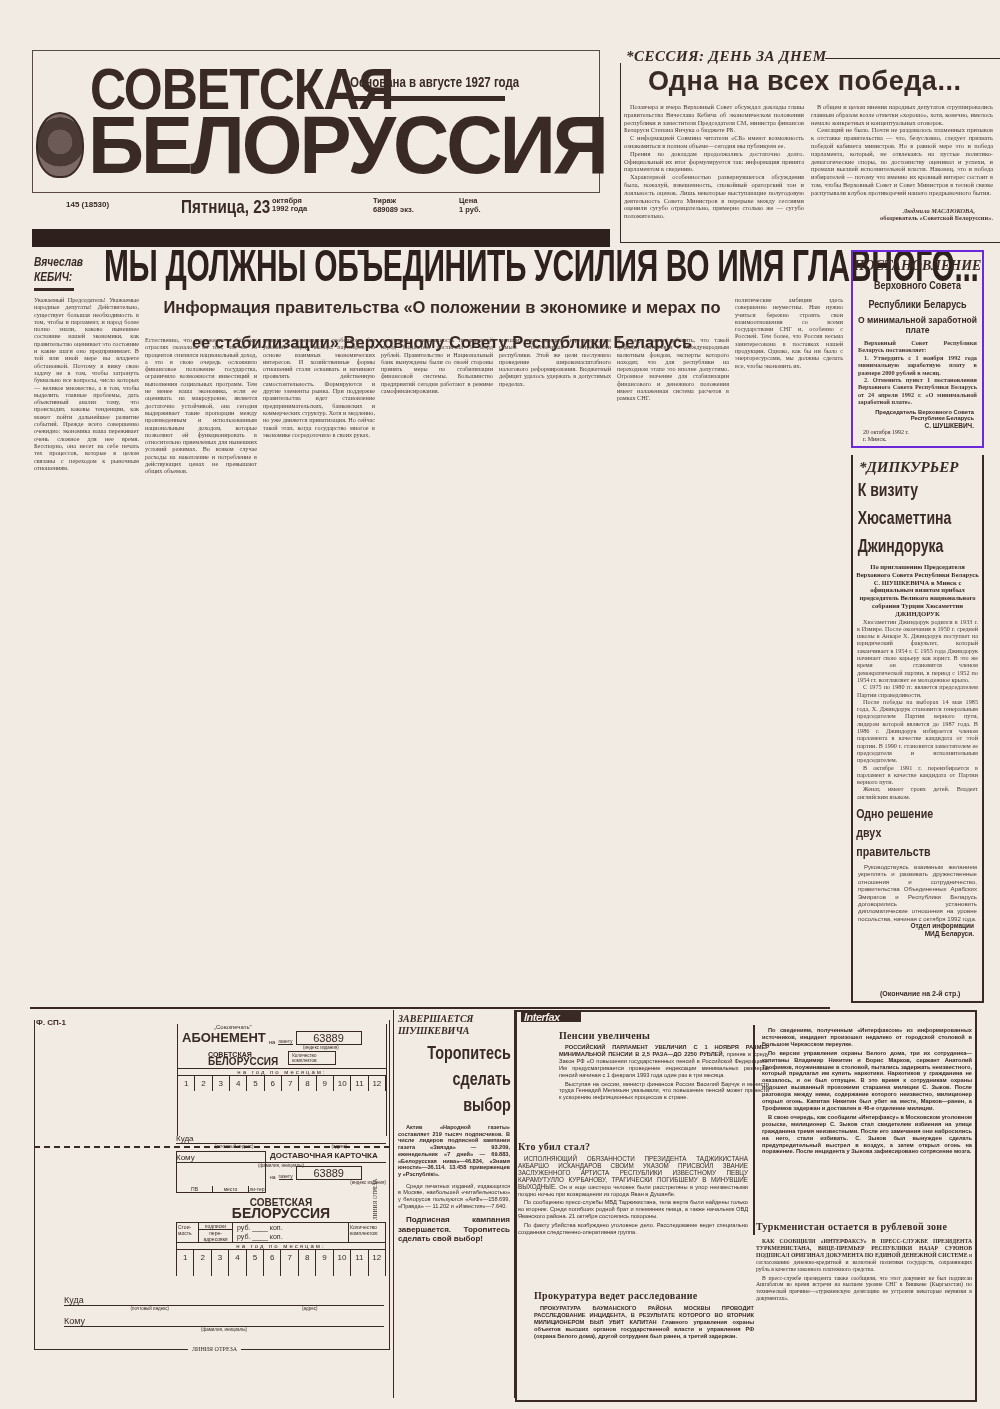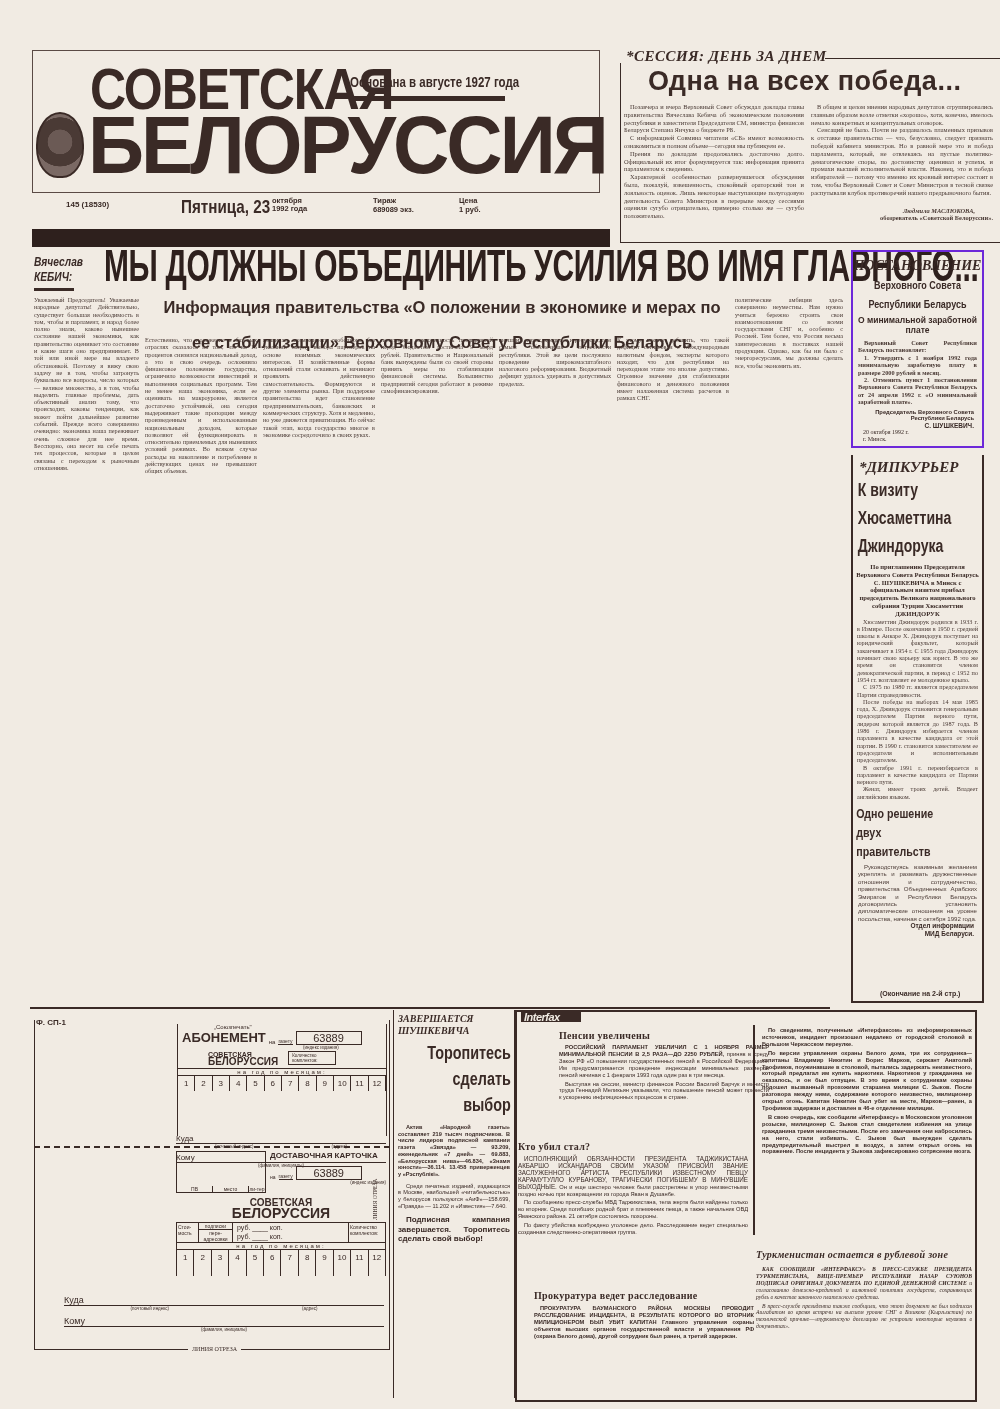--- a/index.html
+++ b/index.html
@@ -338,19 +338,19 @@
 </div>
 
 <div class="abs" style="left:762px;top:1027px;width:210px;">
   <div class="ifax-text" style="font-weight:bold;">
     <p>По сведениям, полученным «Интерфаксом» из информированных источников, инцидент произошел недалеко от городской столовой в Большом Черкасском переулке.</p>
     <p>По версии управления охраны Белого дома, три их сотрудника—капитаны Владимир Никитин и Борис Марков, сержант Анатолий Трофимов, поужинавшие в столовой, пытались задержать неизвестного, который предлагал им купить наркотики. Наркотиков у гражданина не оказалось, и он был отпущен. В это время к сотрудникам охраны подошел вызванный прохожими старшина милиции С. Зыков. После разговора между ними, содержание которого неизвестно, милиционер открыл огонь. Капитан Никитин был убит на месте, Марков—ранен, а Трофимов задержан и доставлен в 46-е отделение милиции.</p>
     <p>В свою очередь, как сообщили «Интерфаксу» в Московском уголовном розыске, милиционер С. Зыков стал свидетелем избиения на улице гражданина тремя неизвестными. После его замечания они набросились на него, стали избивать. С. Зыков был вынужден сделать предупредительный выстрел в воздух, а затем открыл огонь на поражение. После инцидента у Зыкова зафиксировано сотрясение мозга.</p>
   </div>
 </div>
 
-<div class="abs" style="left:756px;top:1249px;width:216px;font-style:italic;">
+<div class="abs" style="left:756px;top:1221px;width:216px;">
   <div class="ifax-h" style="line-height:12px;">Туркменистан остается в рублевой зоне</div>
   <div class="ifax-text" style="margin-top:5px;font-family:'Liberation Serif',serif;">
     <p><span class="caps">КАК СООБЩИЛИ «ИНТЕРФАКСУ» В ПРЕСС-СЛУЖБЕ ПРЕЗИДЕНТА ТУРКМЕНИСТАНА, ВИЦЕ-ПРЕМЬЕР РЕСПУБЛИКИ НАЗАР СУЮНОВ ПОДПИСАЛ ОРИГИНАЛ ДОКУМЕНТА ПО ЕДИНОЙ ДЕНЕЖНОЙ СИСТЕМЕ</span> <span>и согласованию денежно-кредитной и валютной политики государств, сохраняющих рубль в качестве законного платежного средства.</span></p>
     <p>В пресс-службе президента также сообщили, что этот документ не был подписан Ашгабатом во время встречи на высшем уровне СНГ в Бишкеке (Кыргызстан) по технической причине—«туркменскую делегацию не устроили некоторые неувязки в документах».</p>
   </div>
 </div>
 
 </body></html>

